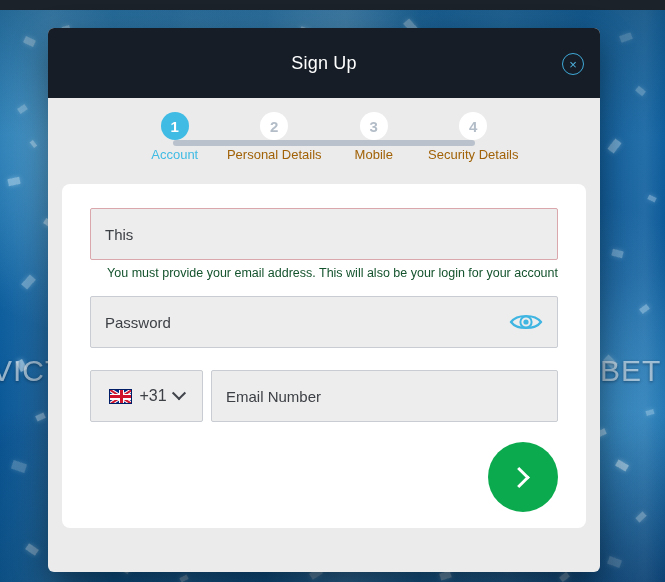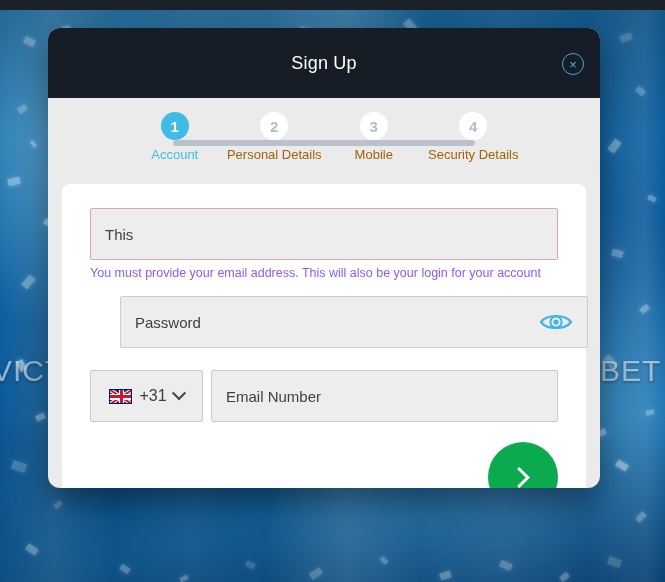--- a/index.html
+++ b/index.html
@@ -80,23 +80,23 @@
     position: absolute;
     left: 0; top: 0;
     width: 665px; height: 10px;
     background: #1b2229;
   }
 
   
   .modal {
     position: absolute;
     left: 48px; top: 28px;
-    width: 552px; height: 460px;
+    width: 552px; height: 544px;
     background: #ebebeb;
-    border-radius: 12px;
+    border-radius: 6px;
     box-shadow: 0 14px 34px rgba(0,0,0,0.45);
     overflow: hidden;
   }
 
   .modal-header {
     position: relative;
     height: 70px;
     background: #161d27;
     display: flex;
     align-items: center;
@@ -203,26 +203,27 @@
   }
   .field-text {
     font-size: 15px;
     color: #3d4045;
   }
   .field-error-border { border-color: #d9a7ac; }
 
   .error-msg {
     margin-top: 6px;
     font-size: 12.5px;
-    color: #8b5cf6;
+    color: #14532d;
     line-height: 1.2;
+    text-align: right;
   }
 
   .row-gap-a { margin-top: 0; }
-  .row-gap-b { margin-top: 15px; margin-left: 30px; }
+  .row-gap-b { margin-top: 15px; }
   .row-gap-c { margin-top: 22px; }
 
   .eye-icon {
     position: absolute;
     right: 14px; top: 50%;
     transform: translateY(-50%);
     width: 34px; height: 22px;
     cursor: pointer;
     display: flex;
     align-items: center;

